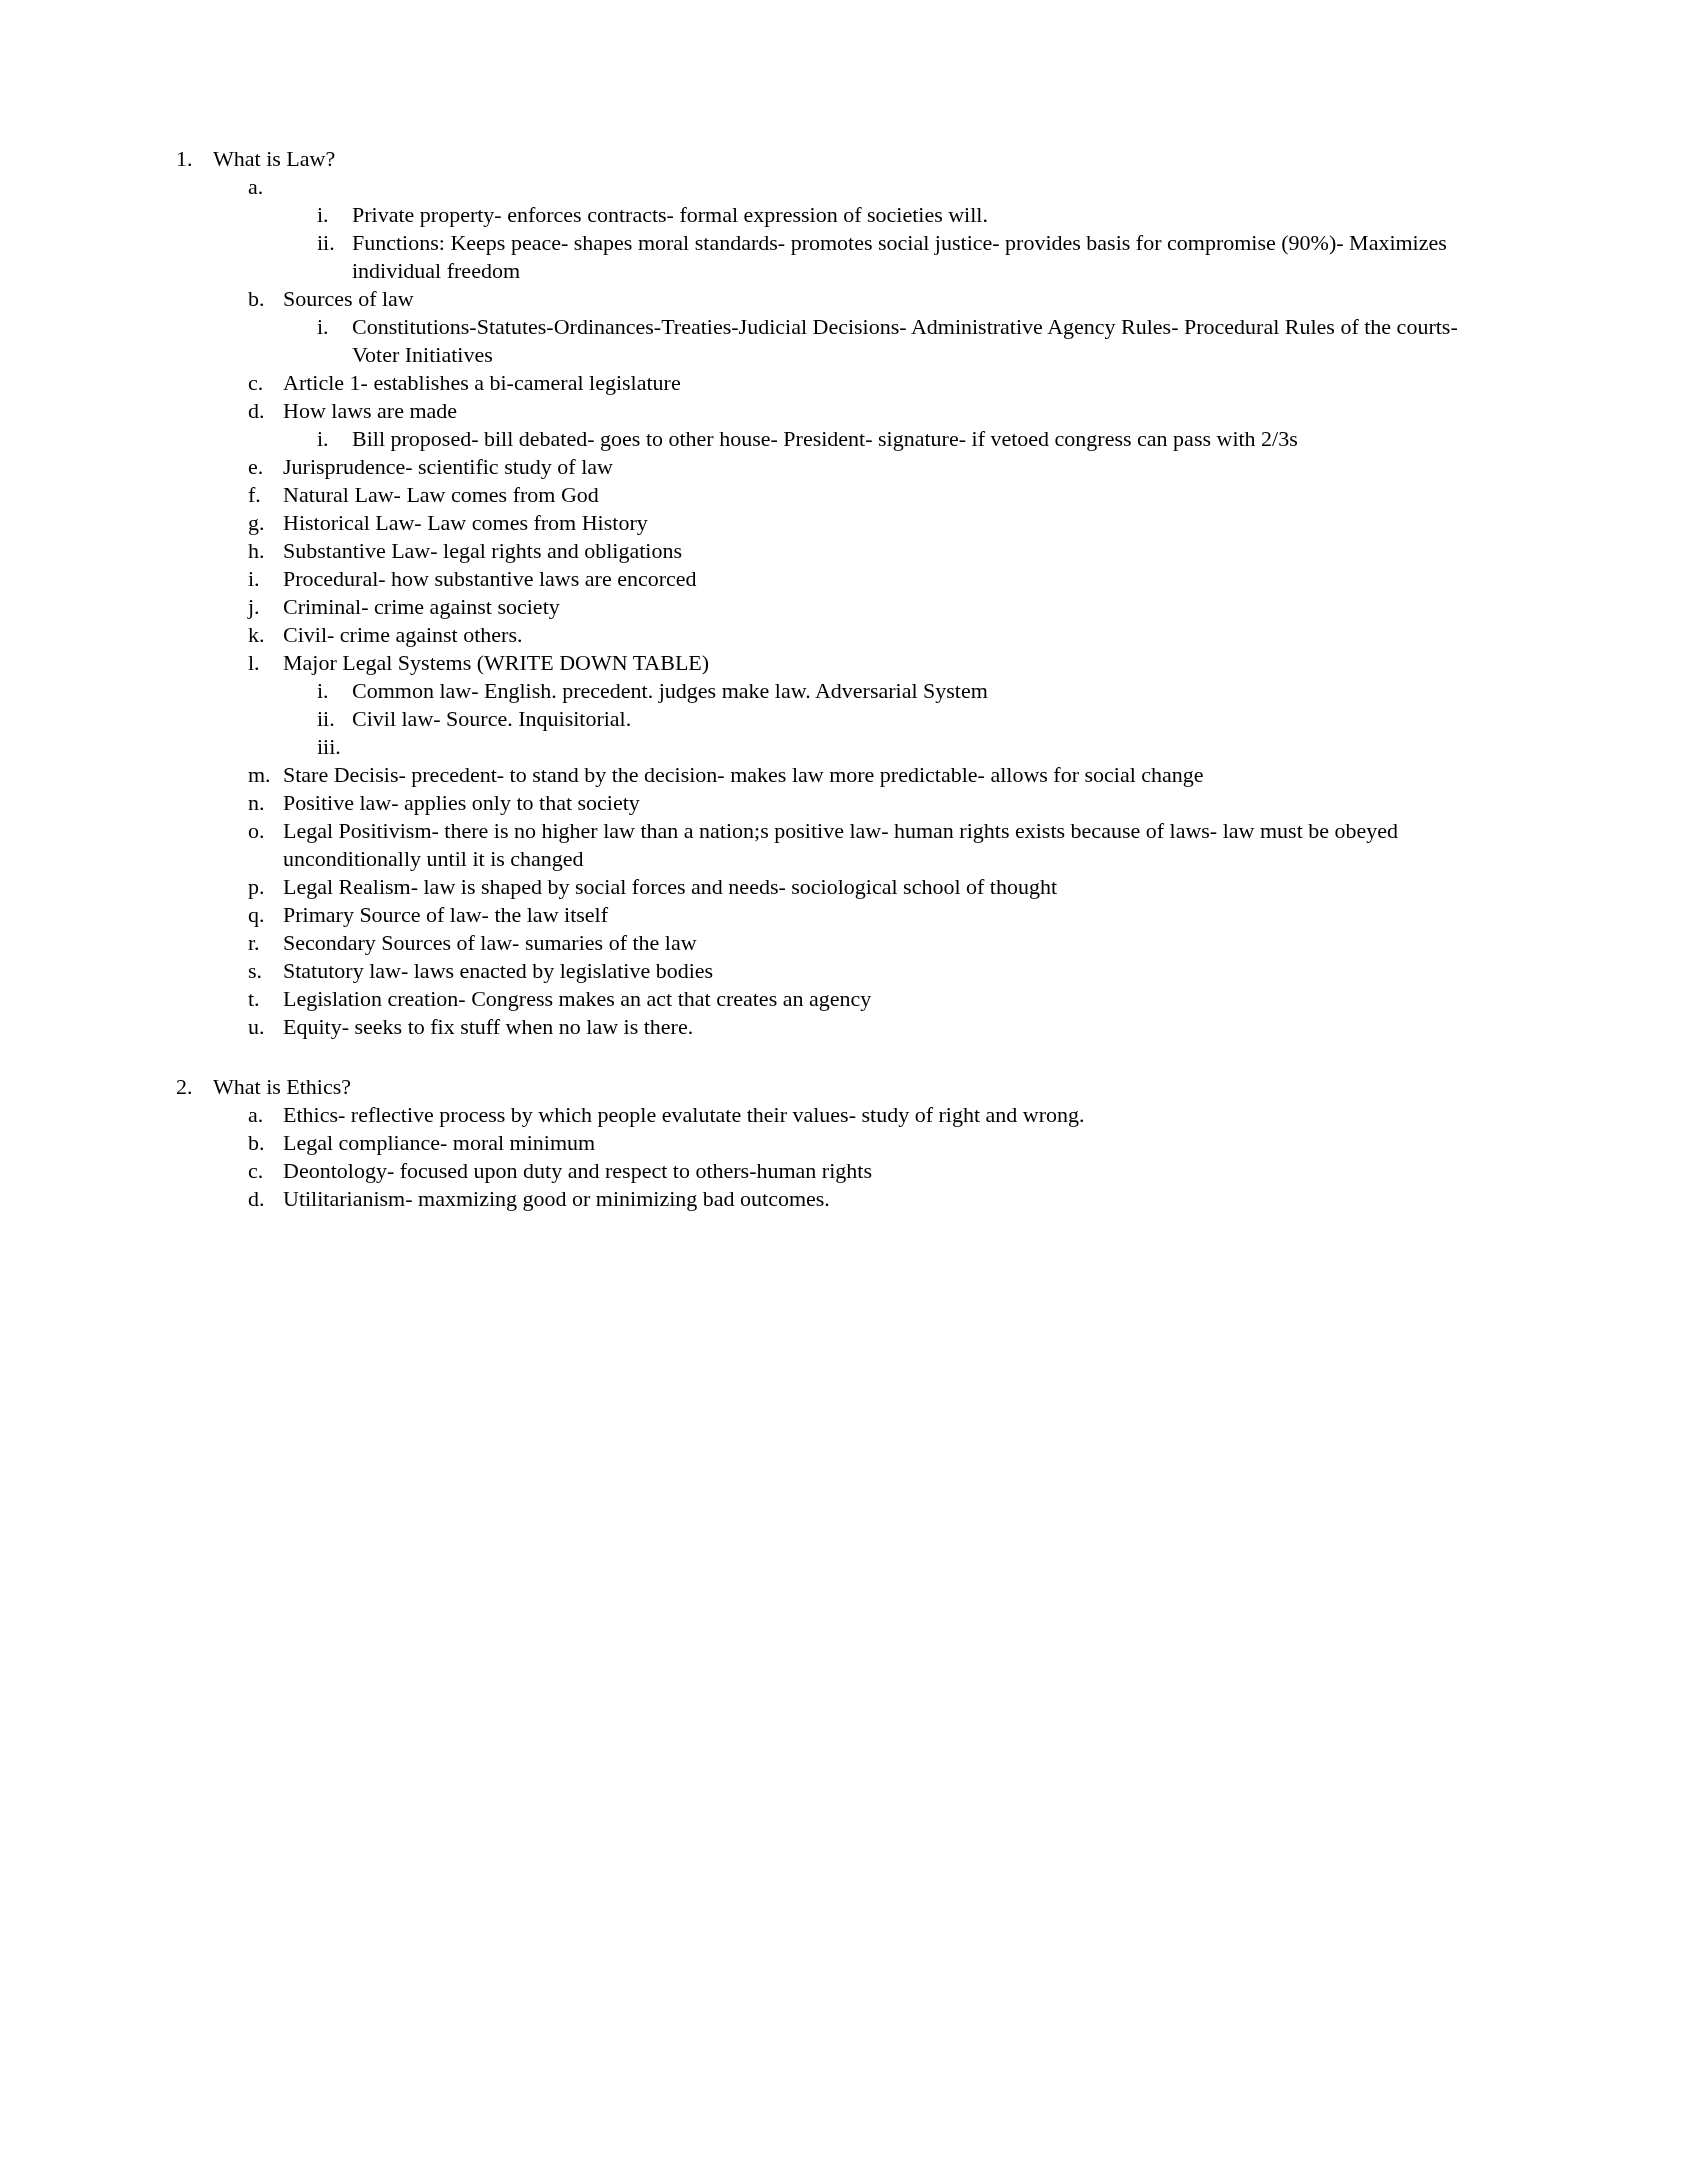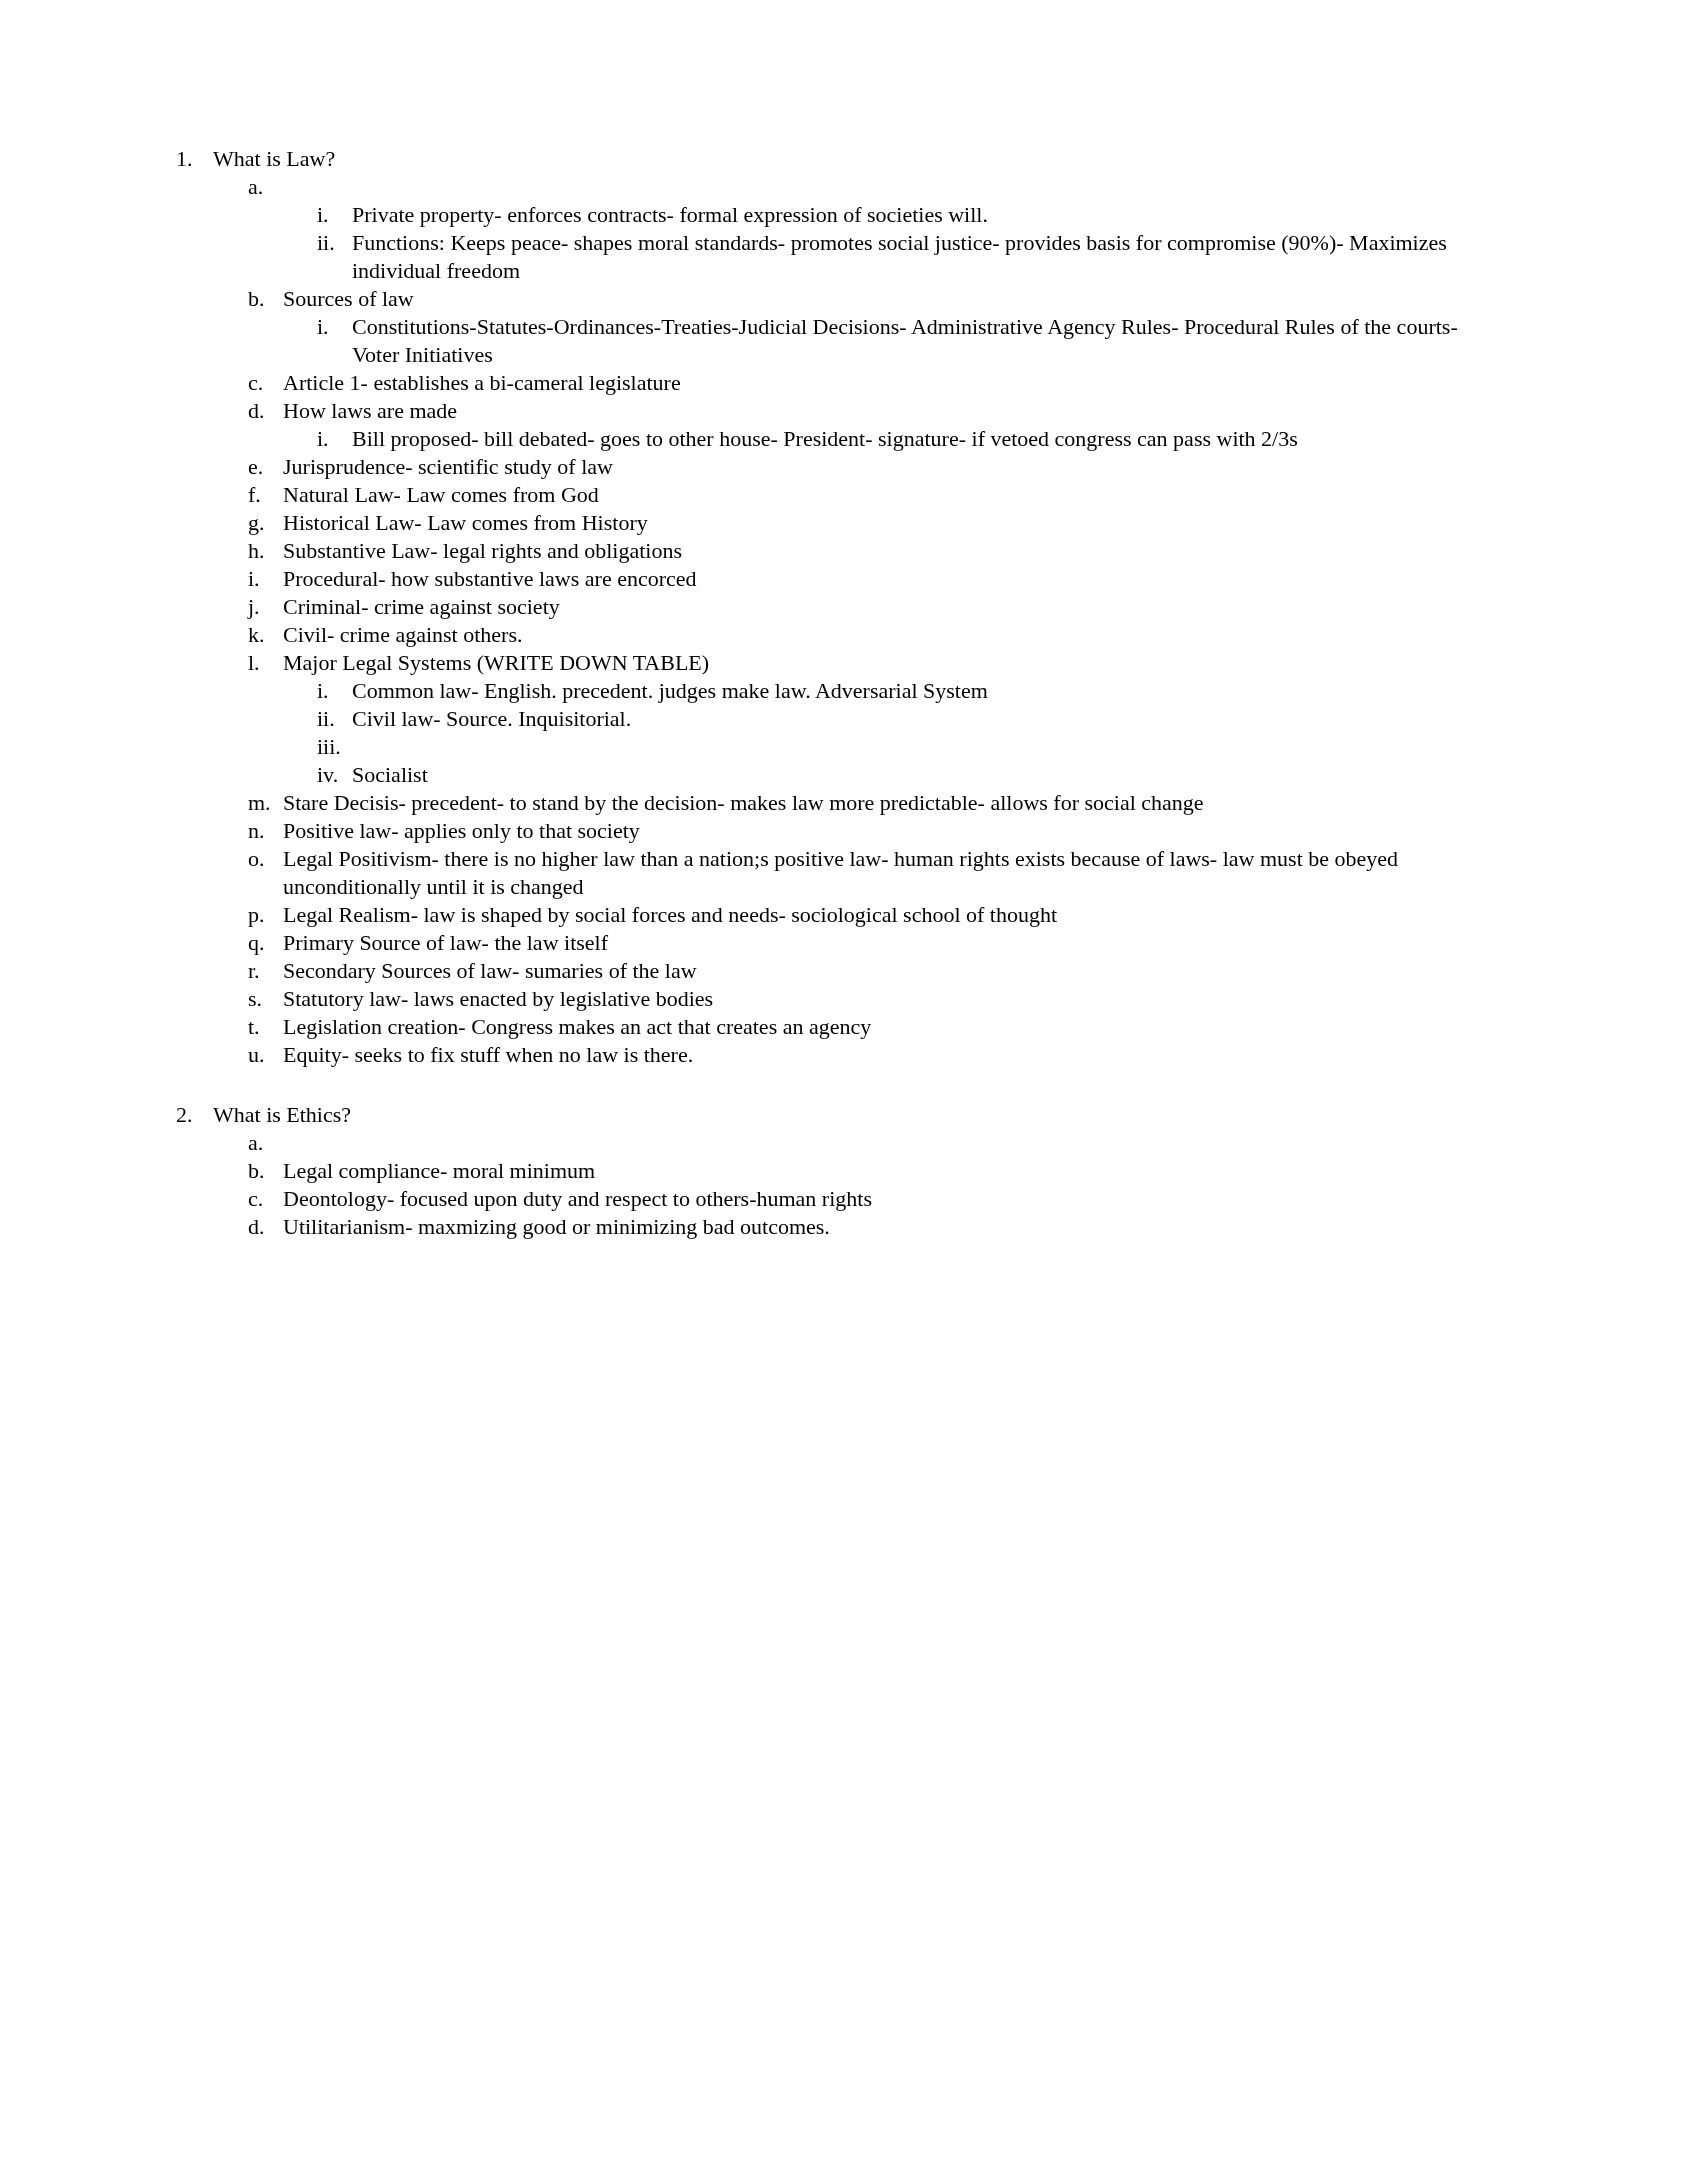--- a/index.html
+++ b/index.html
@@ -119,24 +119,20 @@
         <span class="marker">i.</span>
         <span class="text">Common law- English. precedent. judges make law. Adversarial System</span>
       </div>
       <div class="row lvl2">
         <span class="marker">ii.</span>
         <span class="text">Civil law- Source. Inquisitorial.</span>
       </div>
       <div class="row lvl2">
         <span class="marker">iii.</span>
       </div>
-      <div class="row lvl2">
-        <span class="marker">iv.</span>
-        <span class="text">Socialist</span>
-      </div>
       <div class="row lvl1">
         <span class="marker">m.</span>
         <span class="text">Stare Decisis- precedent- to stand by the decision- makes law more predictable- allows for social change</span>
       </div>
       <div class="row lvl1">
         <span class="marker">n.</span>
         <span class="text">Positive law- applies only to that society</span>
       </div>
       <div class="row lvl1">
         <span class="marker">o.</span>
@@ -165,20 +161,21 @@
       <div class="row lvl1">
         <span class="marker">u.</span>
         <span class="text">Equity- seeks to fix stuff when no law is there.</span>
       </div>
       <div class="row lvl0 section-gap">
         <span class="marker">2.</span>
         <span class="text">What is Ethics?</span>
       </div>
       <div class="row lvl1">
         <span class="marker">a.</span>
+        <span class="text">Ethics- reflective process by which people evalutate their values- study of right and wrong.</span>
       </div>
       <div class="row lvl1">
         <span class="marker">b.</span>
         <span class="text">Legal compliance- moral minimum</span>
       </div>
       <div class="row lvl1">
         <span class="marker">c.</span>
         <span class="text">Deontology- focused upon duty and respect to others-human rights</span>
       </div>
       <div class="row lvl1">

